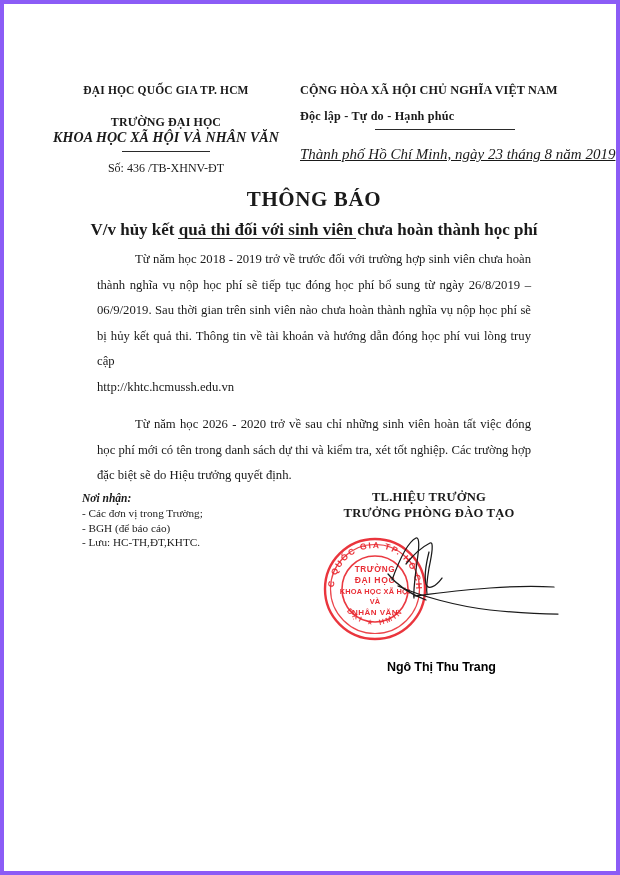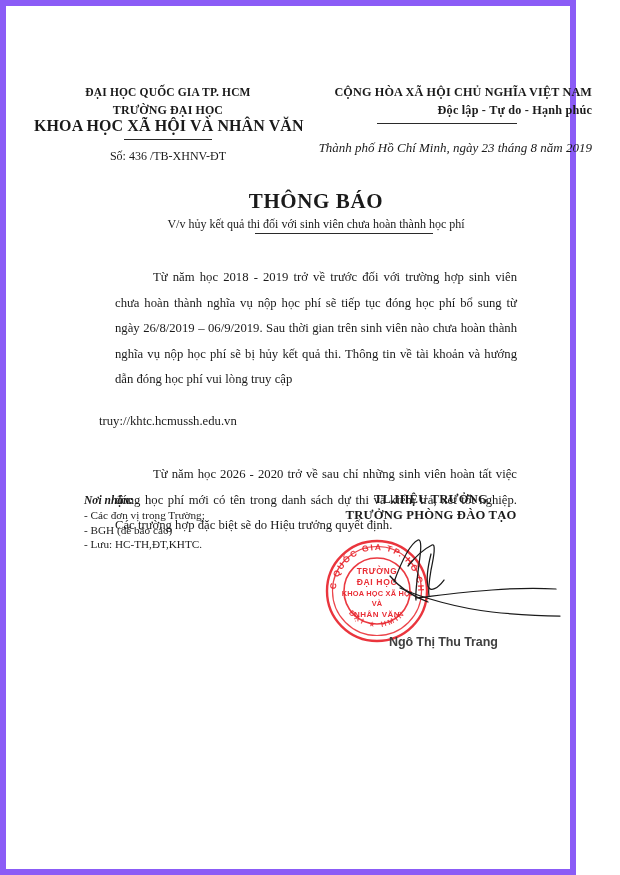--- a/index.html
+++ b/index.html
@@ -12,65 +12,66 @@
     height: 875px;
     position: relative;
     font-family: "Liberation Serif", "DejaVu Serif", serif;
     color: #1a1a1a;
     overflow: hidden;
   }
 
   #page {
     position: absolute;
     left: 0; top: 0;
-    width: 576px;
+    width: 620px;
     height: 875px;
     background: #ffffff;
     box-sizing: border-box;
-    border: 6px solid #8b5cf6;
+    border: 4px solid #8b5cf6;
   }
 
   
   .header {
     position: absolute;
     left: 0; top: 78px;
     width: 620px;
     display: flex;
     flex-direction: row;
   }
   .hdr-left {
     width: 268px;
     margin-left: 28px;
     text-align: center;
   }
   .hdr-right {
     width: 290px;
-    text-align: right;
+    text-align: left;
   }
   .org-line1 {
     font-size: 11.5px;
     font-weight: bold;
     letter-spacing: 0.15px;
     line-height: 16px;
     white-space: nowrap;
   }
   .org-line2 {
     font-size: 12px;
     font-weight: bold;
     letter-spacing: 0.1px;
     line-height: 16px;
-    margin-top: 2px;
+    margin-top: 16px;
     white-space: nowrap;
   }
   .org-line3 {
-    font-size: 16px;
+    font-size: 14px;
     font-weight: bold;
     letter-spacing: 0.1px;
     line-height: 16px;
     white-space: nowrap;
+    font-style: italic;
   }
   .rule-left {
     width: 88px;
     height: 1px;
     background: #2a2a2a;
     margin: 5px auto 0 auto;
   }
   .doc-number {
     font-size: 12px;
     line-height: 16px;
@@ -83,55 +84,56 @@
     font-weight: bold;
     letter-spacing: 0.15px;
     line-height: 16px;
     white-space: nowrap;
   }
   .nation-line2 {
     font-size: 12.2px;
     font-weight: bold;
     letter-spacing: 0.2px;
     line-height: 16px;
-    margin-top: 2px;
+    margin-top: 10px;
     white-space: nowrap;
   }
   .rule-right {
     width: 140px;
     height: 1px;
     background: #2a2a2a;
     margin: 5px auto 0 auto;
   }
   .place-date {
-    font-size: 13px;
+    font-size: 15px;
     font-style: italic;
     line-height: 16px;
     margin-top: 16px;
     white-space: nowrap;
+    text-decoration: underline;
   }
 
   
   .title-block {
     position: absolute;
     left: 0; top: 183px;
     width: 620px;
     text-align: center;
   }
   .doc-title {
     font-size: 21px;
     font-weight: bold;
     letter-spacing: 0.6px;
     line-height: 24px;
   }
   .doc-subtitle {
-    font-size: 12px;
-    font-weight: normal;
+    font-size: 17px;
+    font-weight: bold;
     line-height: 17px;
-    margin-top: 3px;
+    margin-top: 10px;
     display: inline-block;
     position: relative;
   }
   .subtitle-underline {
     position: absolute;
     left: 88px;
     bottom: -1px;
     width: 178px;
     height: 1px;
     background: #2a2a2a;
@@ -142,21 +144,21 @@
     position: absolute;
     left: 93px;
     top: 243px;
     width: 434px;
   }
   .para {
     font-size: 12.7px;
     line-height: 25.5px;
     text-align: justify;
     text-justify: inter-word;
-    margin: 16px;
+    margin: 0;
   }
   .para.indent {
     text-indent: 38px;
   }
   .para-gap {
     height: 12px;
   }
   .url-line {
     font-size: 12.7px;
     line-height: 25.5px;
@@ -204,25 +206,25 @@
   .sig-line2 {
     font-size: 12.6px;
     font-weight: bold;
     letter-spacing: 0.2px;
     line-height: 16px;
     white-space: nowrap;
   }
   .sig-name {
     position: absolute;
     left: 383px;
-    top: 629px;
+    top: 656px;
     font-family: "Liberation Sans", "DejaVu Sans", sans-serif;
     font-size: 12.5px;
     font-weight: bold;
-    color: #404040;
+    color: #000000;
     white-space: nowrap;
     letter-spacing: -0.1px;
   }
 
   
   .stamp {
     position: absolute;
     left: 318px;
     top: 532px;
     width: 106px;
@@ -267,21 +269,21 @@
   <div class="title-block">
     <div class="doc-title">THÔNG BÁO</div>
     <div class="doc-subtitle">
       <span>V/v hủy kết quả thi đối với sinh viên chưa hoàn thành học phí</span>
       <span class="subtitle-underline"></span>
     </div>
   </div>
 
   <div class="body-block">
     <p class="para indent">Từ năm học 2018 - 2019 trở về trước đối với trường hợp sinh viên chưa hoàn thành nghĩa vụ nộp học phí sẽ tiếp tục đóng học phí bổ sung từ ngày 26/8/2019 – 06/9/2019. Sau thời gian trên sinh viên nào chưa hoàn thành nghĩa vụ nộp học phí sẽ bị hủy kết quả thi. Thông tin về tài khoản và hướng dẫn đóng học phí vui lòng truy cập</p>
-    <div class="url-line">truy://khtc.hcmussh.edu.vn</div>
+    <div class="url-line">http://khtc.hcmussh.edu.vn</div>
     <div class="para-gap"></div>
     <p class="para indent">Từ năm học 2026 - 2020 trở về sau chỉ những  sinh viên hoàn tất việc đóng học phí mới có tên trong danh sách dự thi và kiểm tra, xét tốt nghiệp. Các trường hợp đặc biệt sẽ do Hiệu trưởng quyết định.</p>
     <div class="para-gap"></div>
   </div>
 
   <div class="recipients">
     <div class="recipients-title">Nơi nhận:</div>
     <div class="recipients-item">- Các đơn vị trong Trường;</div>
     <div class="recipients-item">- BGH (để báo cáo)</div>
     <div class="recipients-item">- Lưu: HC-TH,ĐT,KHTC.</div>

